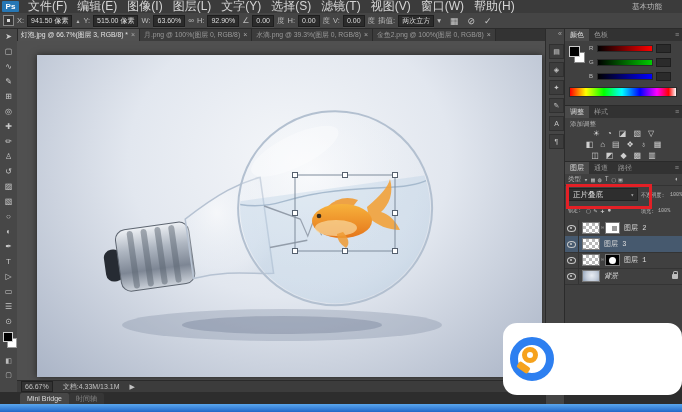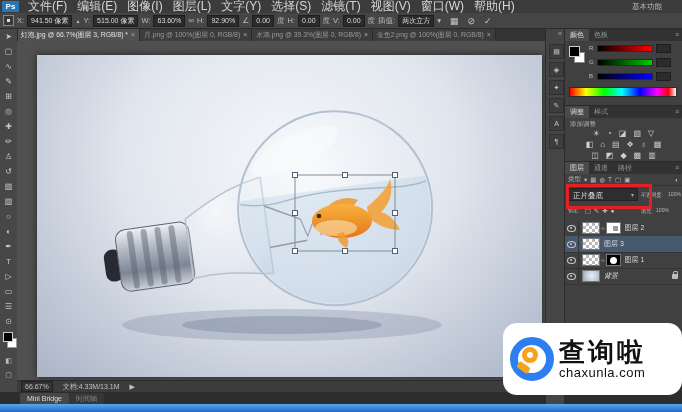--- a/index.html
+++ b/index.html
@@ -84,21 +84,21 @@
   #spectrum{position:absolute;left:4px;top:58px;width:106px;height:8px;border:1px solid #2a2a2a;
     background:linear-gradient(to right,#f00 0%,#ff0 15%,#0f0 32%,#0ff 49%,#00f 66%,#f0f 82%,#f00 93%,#fff 100%);}
 
   
   #adjust-panel{top:106px;height:56px;}
   #adjust-hint{position:absolute;left:5px;top:14px;font-size:6.5px;color:#b5b5b5;}
   .adj-row{position:absolute;left:0;width:117px;display:flex;justify-content:center;gap:7px;}
   .adj-ico{font-size:8px;color:#cfcfcf;line-height:10px;}
 
   
-  #layers-panel{top:162px;height:208px;}
+  #layers-panel{top:162px;height:208px;font-family:Liberation Mono, monospace;}
   #filter-row{position:absolute;left:0;top:12px;width:117px;height:12px;display:flex;align-items:center;gap:3px;
               padding-left:3px;box-sizing:border-box;border-bottom:1px solid #333;}
   .flt{font-size:6.5px;color:#b5b5b5;}
   #blend-box{position:absolute;left:3px;top:26px;width:70px;height:13px;background:#2e2e2e;border:1px solid #222;
              font-size:7.5px;color:#ddd;line-height:13px;padding-left:4px;box-sizing:border-box;display:flex;}
   #blend-caret{margin-left:auto;padding-right:3px;font-size:6px;color:#aaa;}
   #red-annotation{position:absolute;left:566px;top:184px;width:80px;height:19px;border:3px solid #e32026;z-index:50;pointer-events:none;}
   .tinytext{font-size:6px;color:#b8b8b8;white-space:nowrap;transform:scaleX(.85);transform-origin:left;}
   #opacity-grp{position:absolute;left:76px;top:29px;display:flex;gap:1px;}
   #lock-row{position:absolute;left:3px;top:44px;display:flex;align-items:center;gap:3px;}
@@ -463,17 +463,13 @@
 </div>
 
 <div id="red-annotation" class="abs"></div>
 
 <div id="watermark" class="abs">
   <div id="wm-logo">
     <div id="wm-ring"></div>
     <div id="wm-glass"></div>
     <div id="wm-handle"></div>
   </div>
-  <div id="wm-text">
-    <span id="wm-title">查询啦</span>
-    <span id="wm-url">chaxunla.com</span>
-  </div>
 </div>
 
 </body></html>

